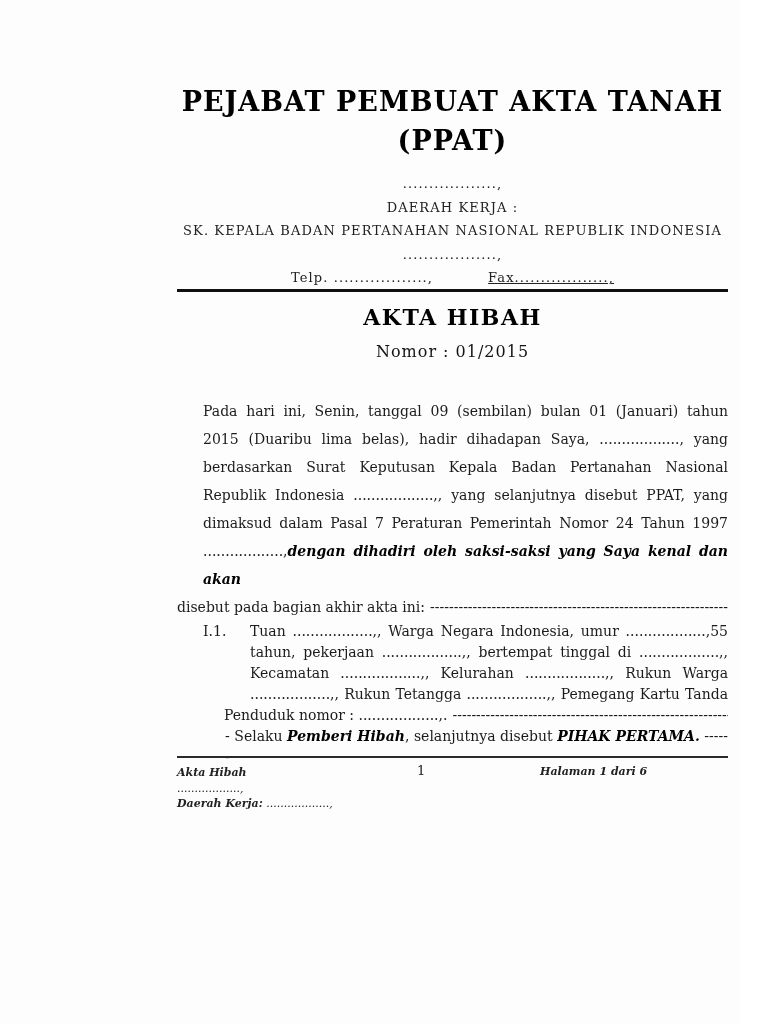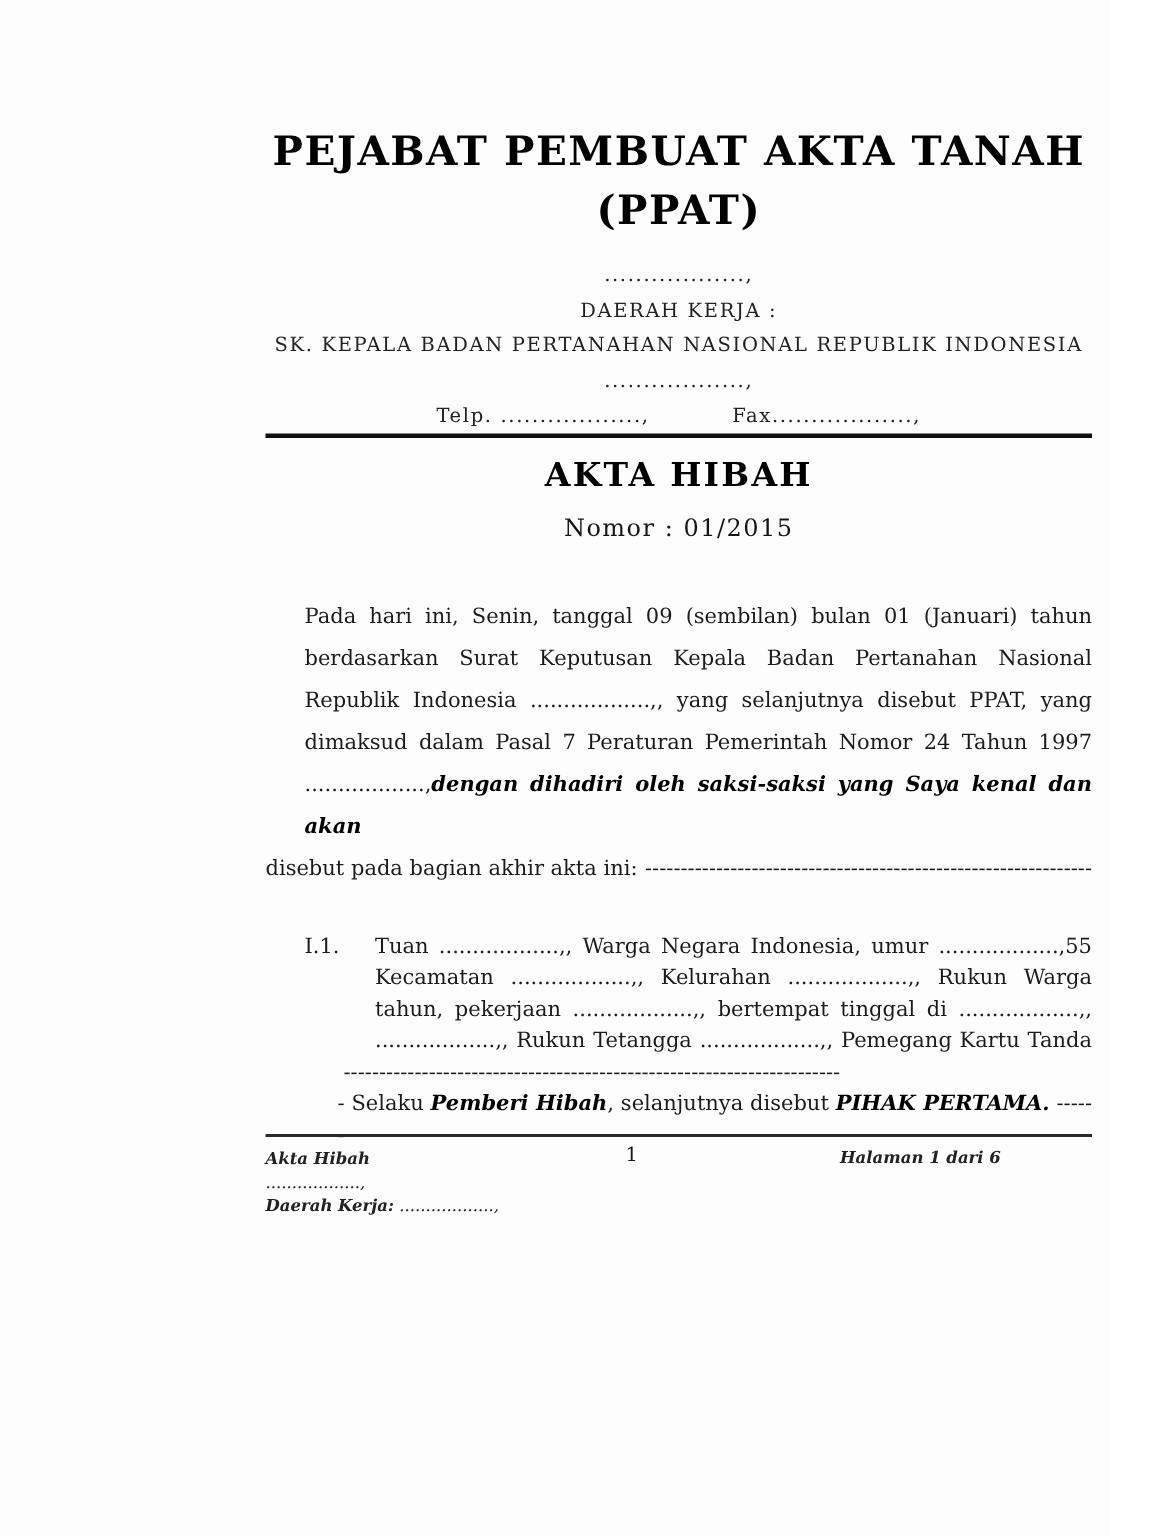--- a/index.html
+++ b/index.html
@@ -10,21 +10,21 @@
     color:#1b1b1b;
   }
   .content { position:absolute; left:177px; top:0; width:551px; height:1024px; }
 
   
   .lh { position:absolute; top:82px; left:0; right:0; text-align:center; }
   .lh-title { font-size:27px; font-weight:700; letter-spacing:1px; line-height:39px; color:#000; }
   .lh-small { font-size:13px; letter-spacing:1.1px; line-height:23.5px; color:#222; }
   .lh-first { margin-top:12px; }
   .nowrap { white-space:nowrap; }
-  .fax-gap { margin-left:55px; }
+  .fax-gap { margin-left:55px;text-decoration:underline; }
 
   .rule { position:absolute; top:289px; left:0; width:100%; height:3px; background:#101010; }
 
   
   .doc-title { position:absolute; top:301px; left:0; right:0; text-align:center; color:#000; }
   .dt1 { font-size:22px; font-weight:700; letter-spacing:1.5px; line-height:33px; }
   .dt2 { font-size:16px; letter-spacing:1px; line-height:36px; color:#141414; }
 
   
   .body-par { position:absolute; top:397px; left:0; width:551px; font-size:14px; line-height:28px; }
@@ -41,21 +41,21 @@
   .party .fillline.cont { padding-left:47px; }
   .selaku { padding-left:22px; }
 
   
   .pfooter { position:absolute; top:756px; left:0; width:551px; height:64px;
              border-top:2px solid #2a2a2a; font-size:11px; font-style:italic; color:#222; }
   .pf-left { position:absolute; left:0; top:7px; line-height:15.5px; }
   .pf-doc { font-weight:700; }
   .pf-bold { font-weight:700;text-align:center; }
   .pf-num { position:absolute; left:240px; top:5px; font-size:13px; font-style:normal; color:#1b1b1b; }
-  .pf-right { position:absolute; left:383px; top:7px; font-weight:700; }
+  .pf-right { position:absolute; left:363px; top:7px; font-weight:700; }
 </style>
 </head>
 <body>
 
 <div class="canvas">
   <div class="content">
 
     <div class="lh">
       <div class="lh-title">PEJABAT PEMBUAT AKTA TANAH</div>
       <div class="lh-title">(PPAT)</div>
@@ -68,36 +68,38 @@
 
     <div class="rule"></div>
 
     <div class="doc-title">
       <div class="dt1">AKTA HIBAH</div>
       <div class="dt2">Nomor : 01/2015</div>
     </div>
 
     <div class="body-par">
       <div class="jline">Pada hari ini, Senin, tanggal 09 (sembilan) bulan 01 (Januari) tahun</div>
+      <div class="jline">2015 (Duaribu lima belas), hadir dihadapan Saya, .................., yang</div>
       <div class="jline">berdasarkan Surat Keputusan Kepala Badan Pertanahan Nasional</div>
       <div class="jline">Republik Indonesia ..................,, yang selanjutnya disebut PPAT, yang</div>
       <div class="jline">dimaksud dalam Pasal 7 Peraturan Pemerintah Nomor 24 Tahun 1997</div>
       <div class="jline"><span>..................,</span><span class="b">dengan dihadiri oleh saksi-saksi yang Saya kenal dan akan</span></div>
       <div class="fillline">
           <span class="lead">disebut pada bagian akhir akta ini:</span>
           <span class="dashfill">--------------------------------------------------------------------------------</span>
         </div>
     </div>
 
     <div class="party">
       <div class="jline"><span class="num">I.1.</span><span>Tuan ..................,, Warga Negara Indonesia, umur ..................,55</span></div>
+      <div class="jline cont">tahun, pekerjaan ..................,, bertempat tinggal di ..................,,</div>
       <div class="jline cont">Kecamatan ..................,, Kelurahan ..................,, Rukun Warga</div>
-      <div class="jline cont">tahun, pekerjaan ..................,, bertempat tinggal di ..................,,</div>
       <div class="jline cont">..................,, Rukun Tetangga ..................,, Pemegang Kartu Tanda</div>
       <div class="fillline cont">
+          <span class="lead">Penduduk nomor : ..................,.</span>
           <span class="dashfill">----------------------------------------------------------------------</span>
         </div>
       <div class="jline selaku"><span>- Selaku </span><span class="b">Pemberi Hibah</span><span>, selanjutnya disebut </span><span class="b">PIHAK PERTAMA.</span><span> ------</span></div>
     </div>
 
     <div class="pfooter">
       <div class="pf-left">
         <div class="pf-doc">Akta Hibah</div>
         <div>..................,</div>
         <div><span class="pf-bold">Daerah Kerja:</span><span> ..................,</span></div>

